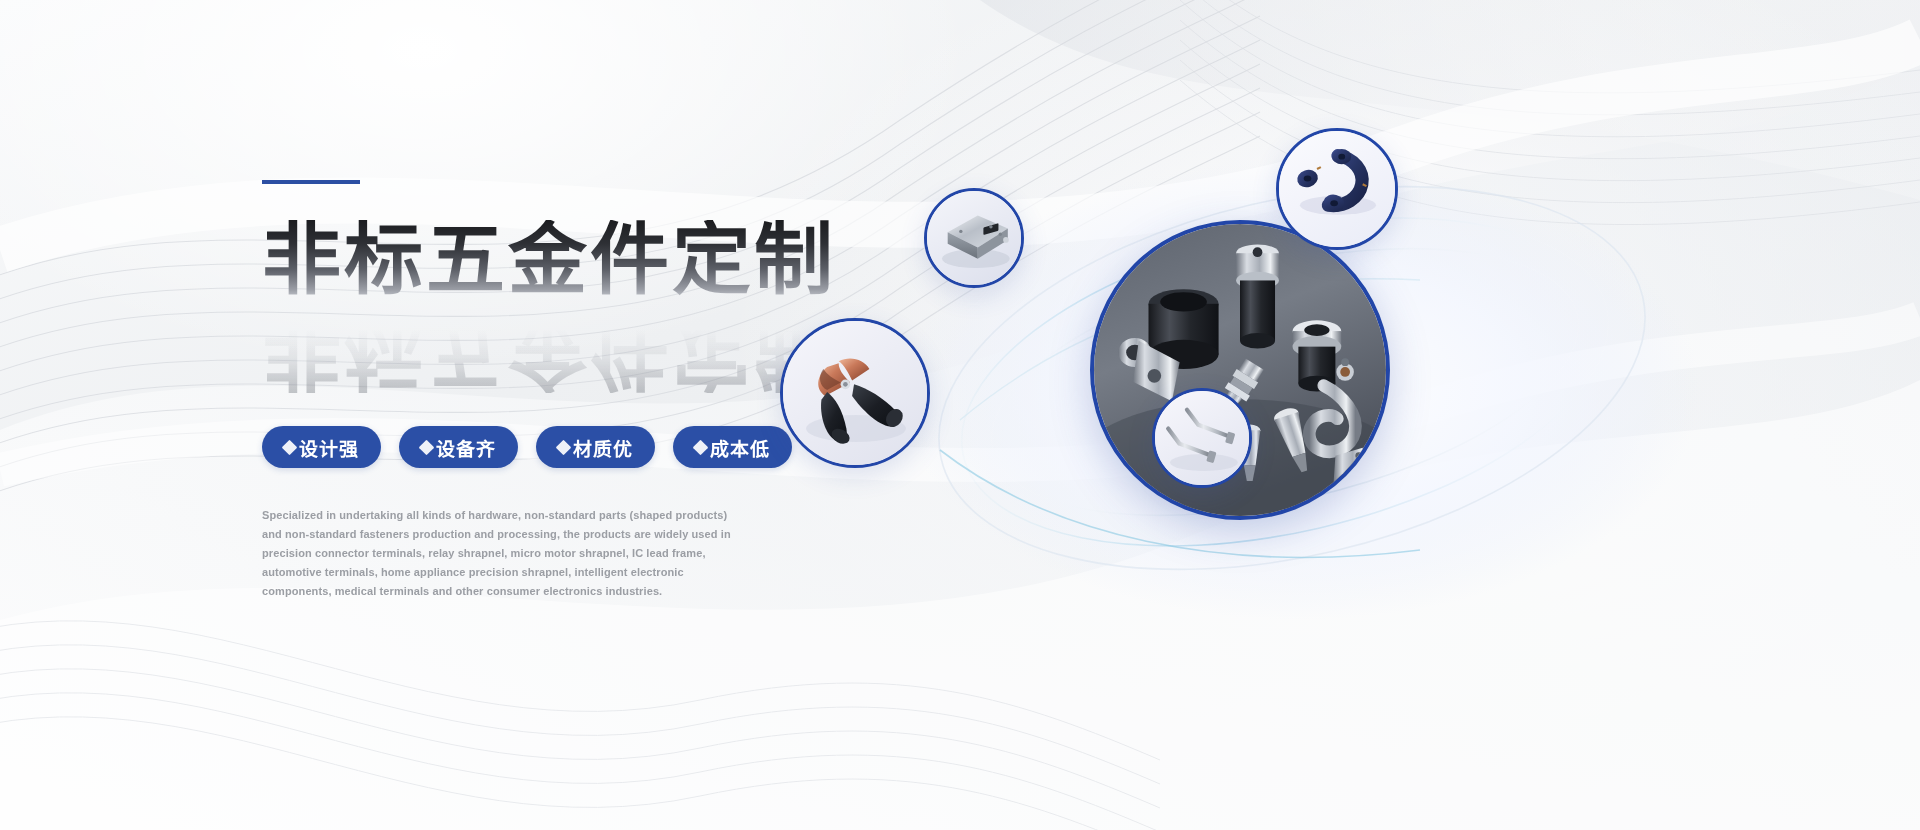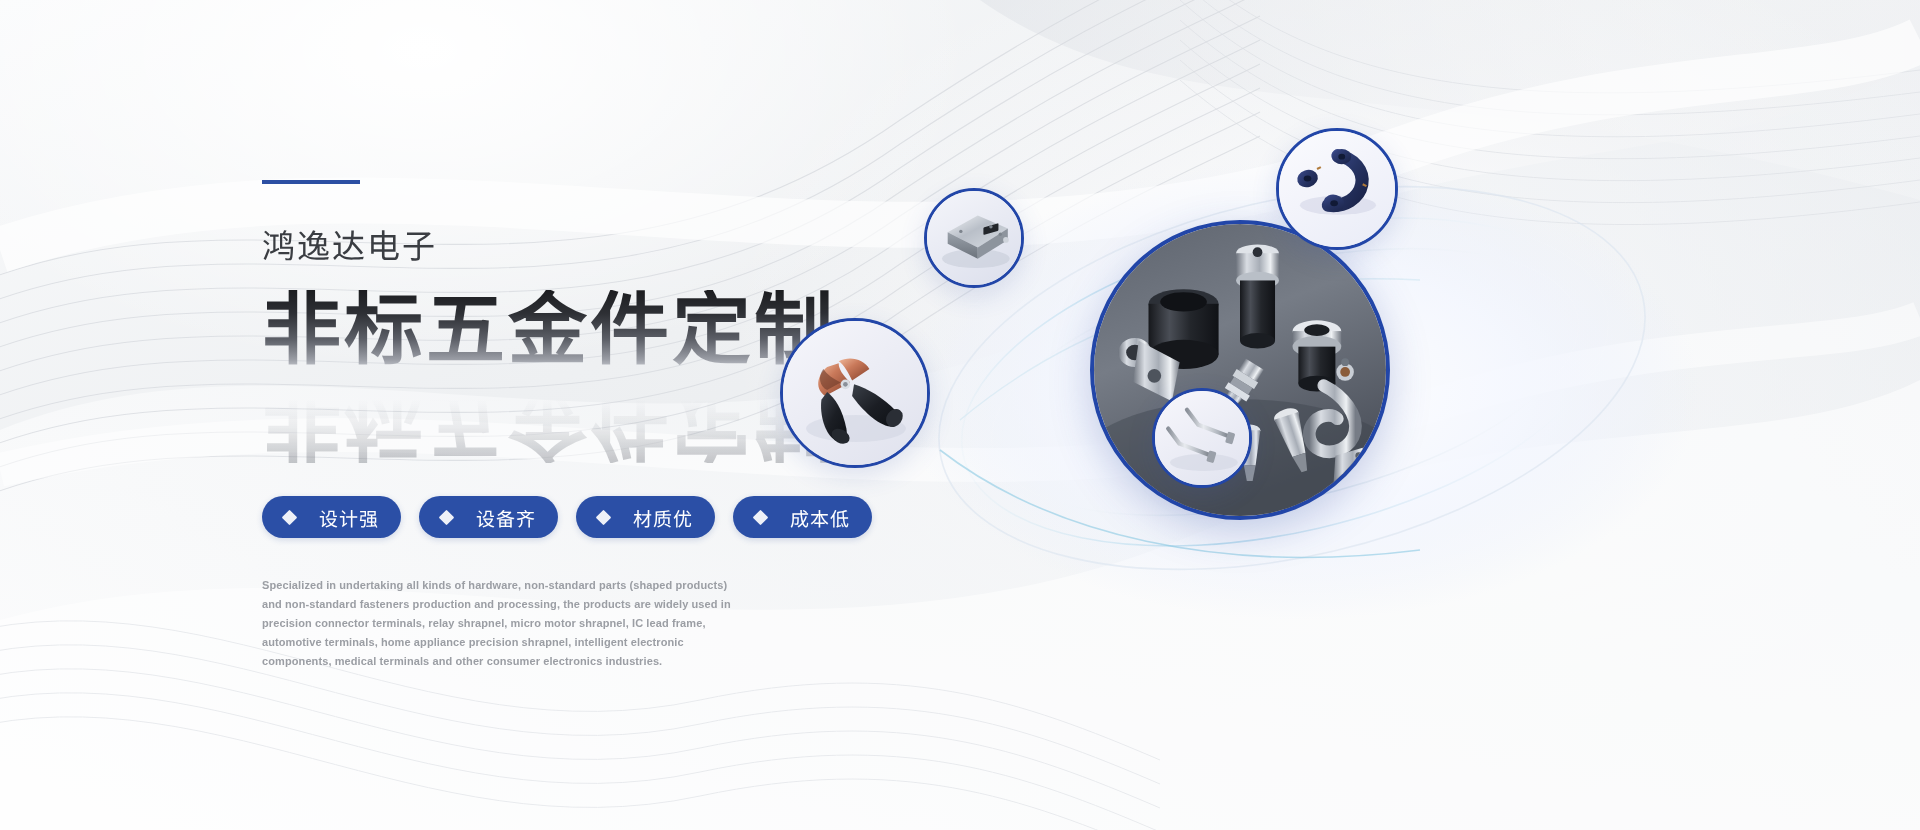--- a/index.html
+++ b/index.html
@@ -74,31 +74,32 @@
   }
 
   .badges {
     display:flex;
     gap:18px;
     margin-top:78px;
   }
   .badge {
     display:flex;
     align-items:center;
-    gap:24px;
+    gap:4px;
     height:42px;
     padding:0 22px;
     border-radius:21px;
     background:#2b4fa6;
     color:#fff;
     font-size:19px;
     letter-spacing:1px;
     box-shadow:0 2px 6px rgba(40,70,150,0.18);
     cursor:pointer;
     white-space:nowrap;
+    font-weight:bold;
   }
   .badge .diamond {
     width:11px; height:11px;
     background:#eef1f8;
     transform:rotate(45deg);
     border-radius:1px;
     flex:0 0 auto;
   }
 
   .desc {
@@ -197,21 +198,20 @@
     </g>
 
     <path d="M0,250 C420,110 900,330 1400,150 C1640,62 1820,90 1920,40" stroke="#ffffff" stroke-width="46" fill="none" opacity="0.65"></path>
     <path d="M0,470 C460,360 940,560 1450,400 C1680,330 1840,352 1920,318" stroke="#ffffff" stroke-width="34" fill="none" opacity="0.5"></path>
   </svg>
 
   <div class="content">
 
     <div class="accent-bar"></div>
 
-    <div class="brand">鸿逸达电子</div>
 
     <div class="headline-wrap">
       <div class="headline">非标五金件定制</div>
       <div class="headline-reflection" aria-hidden="true">非标五金件定制</div>
     </div>
 
     <div class="badges">
       <div class="badge">
         <span class="diamond"></span>
         <span>设计强</span>

